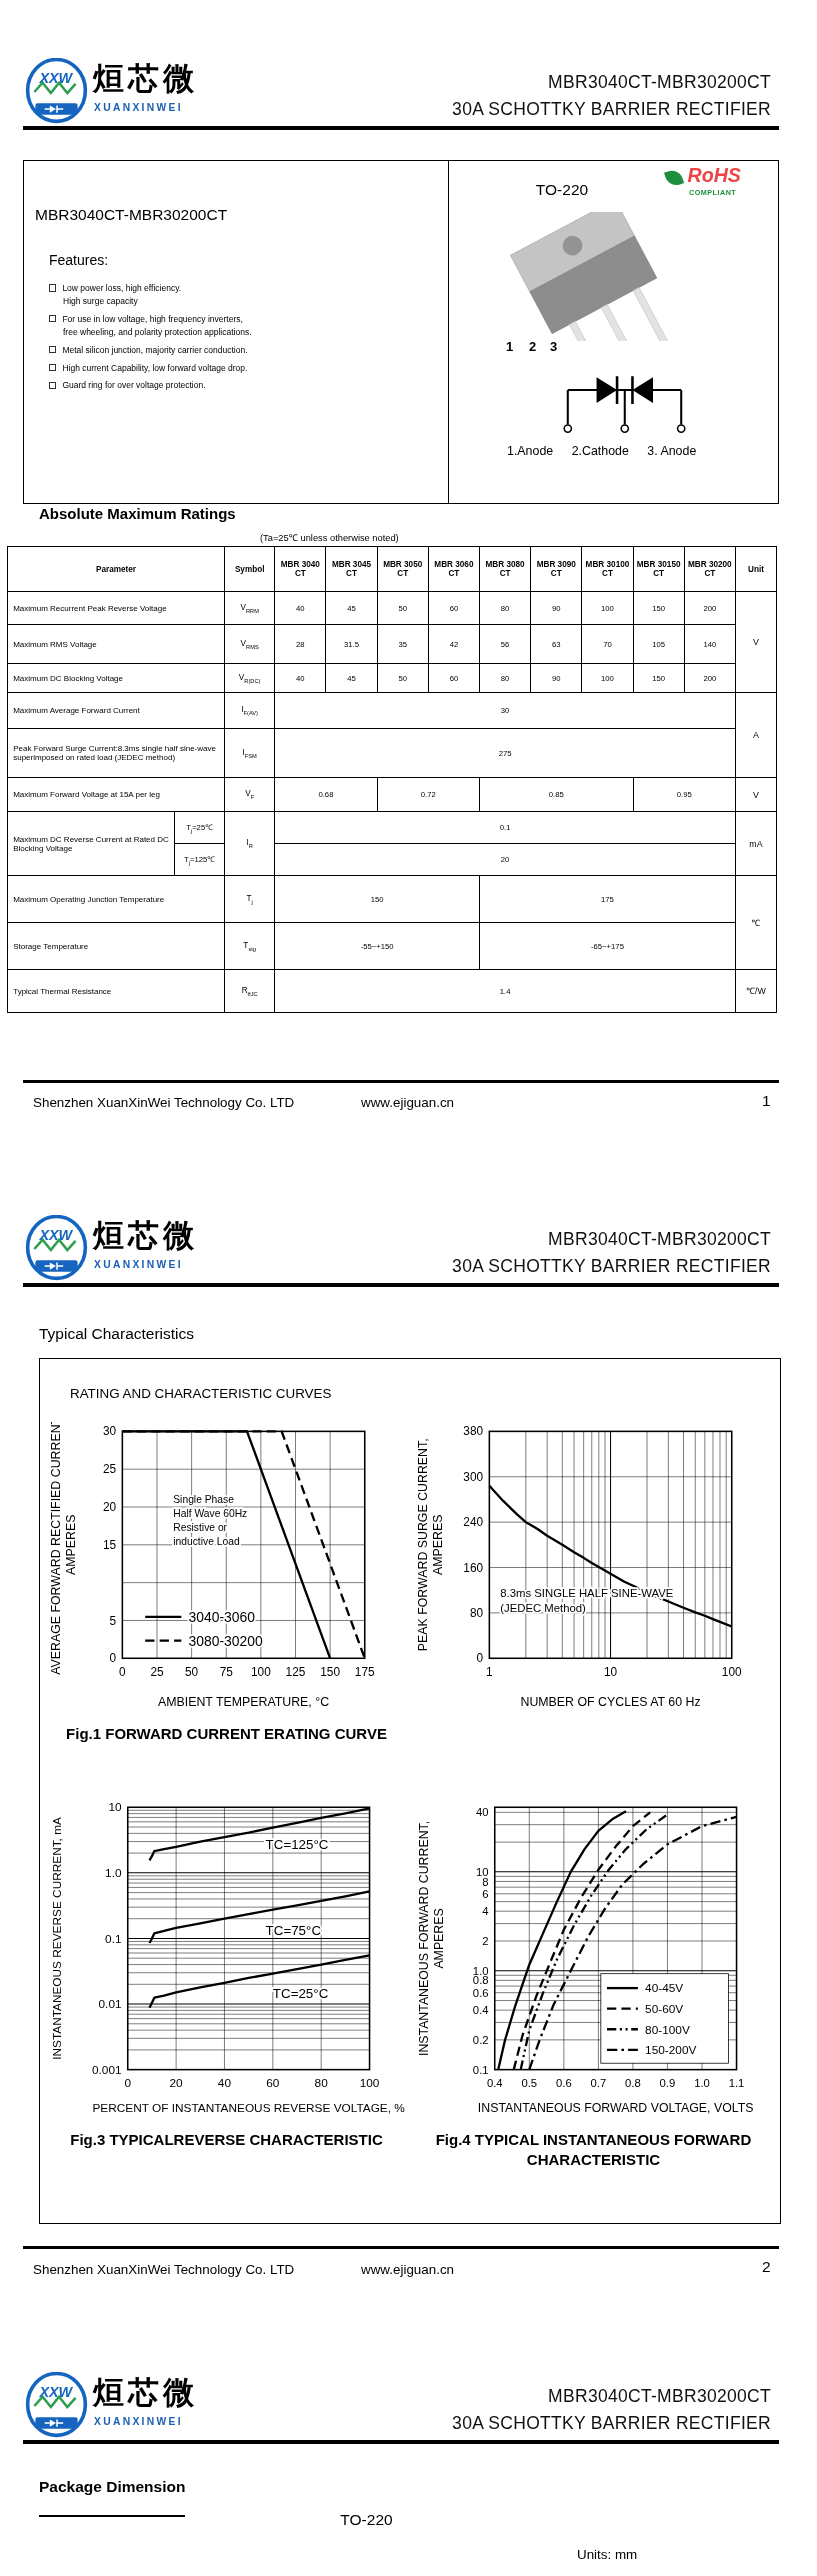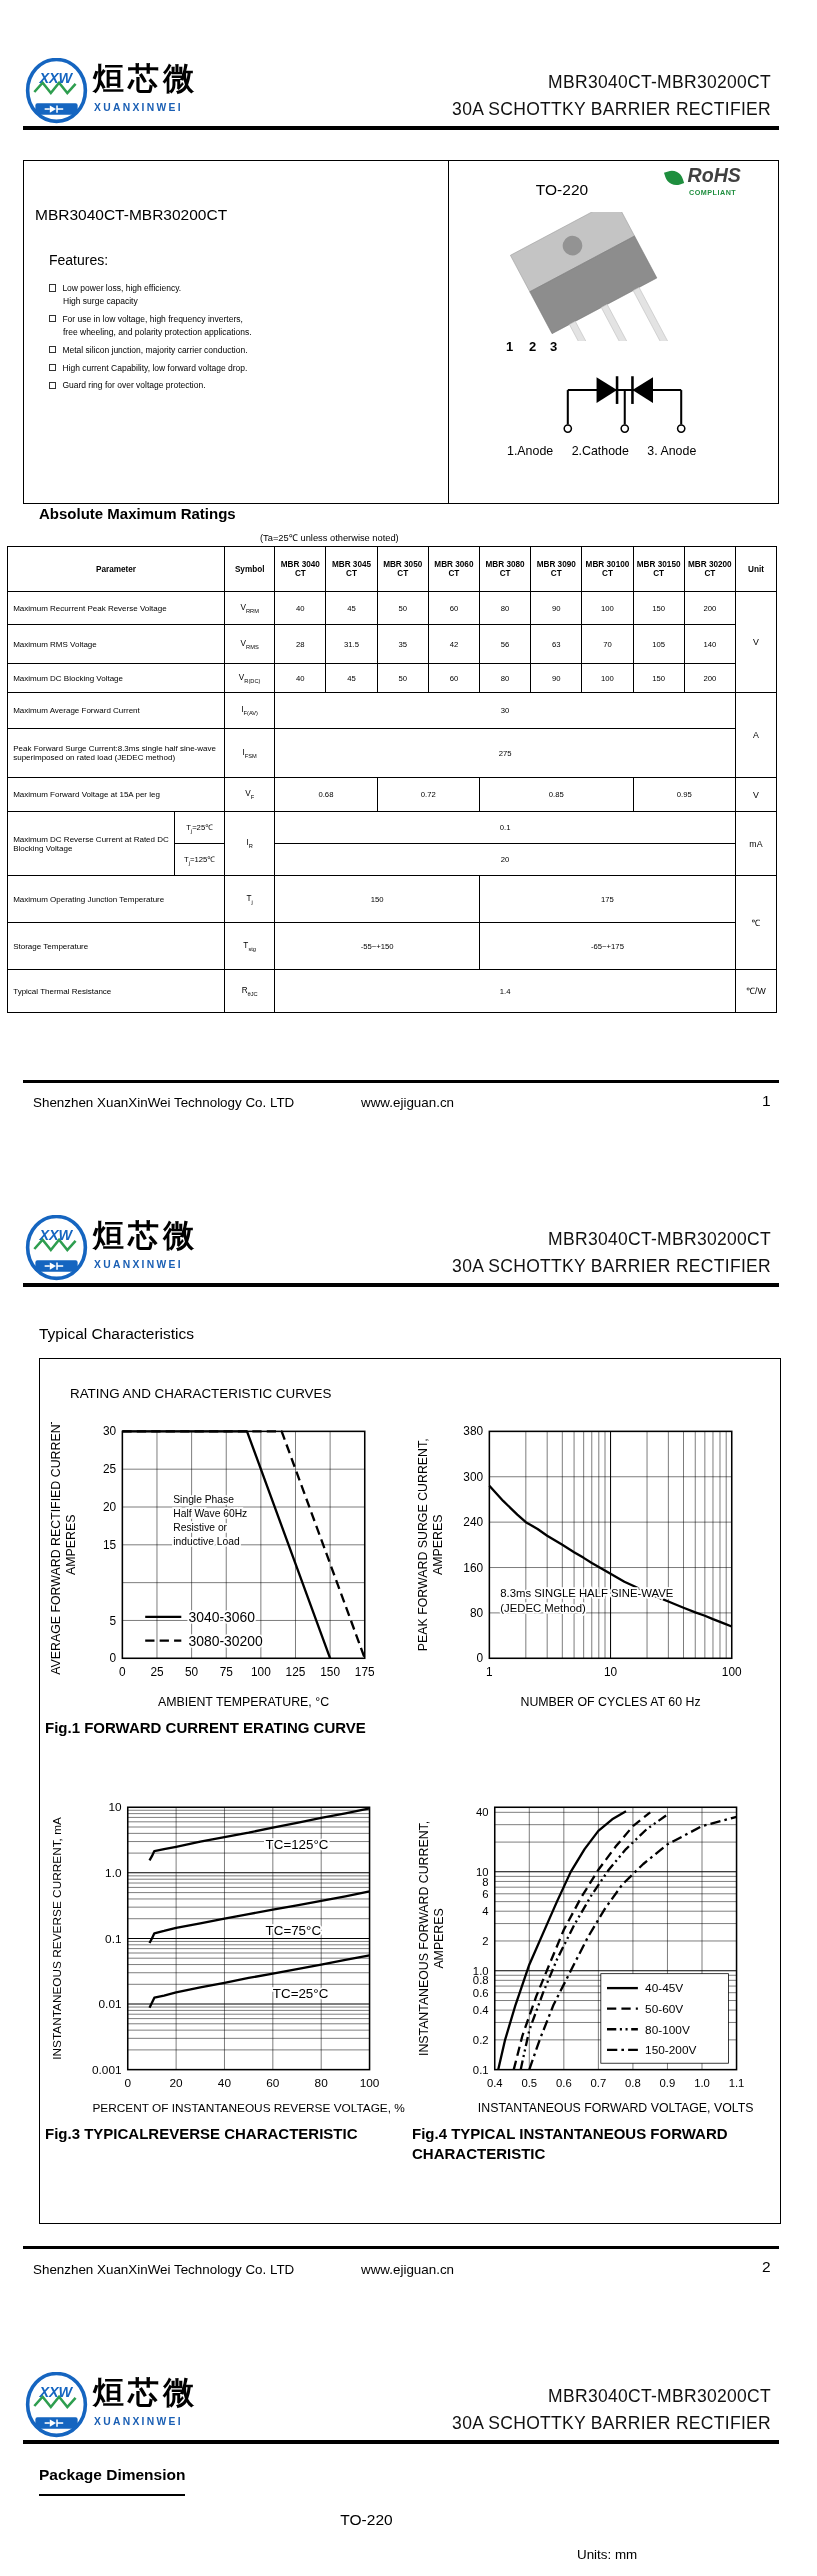--- a/index.html
+++ b/index.html
@@ -7,33 +7,33 @@
   .page{position:relative;width:818px;height:1157px;background:#fff;overflow:hidden}
   .abs{position:absolute}
   .rule{background:#000}
   .hdr-title{font-size:17.5px;letter-spacing:0.3px;text-align:right;width:462px;color:#111}
   .brand-cn{font-size:31px;font-weight:bold;letter-spacing:4.1px;line-height:1}
   .brand-en{font-size:10.3px;color:#1a5fb4;letter-spacing:2.3px;font-weight:bold}
   .box{border:1px solid #000}
   .feat{margin-bottom:4.6px;font-size:8.5px;line-height:1.55}
   .feat .cb{display:inline-block;width:7.2px;height:7.2px;border:0.8px solid #333;margin-right:6.2px;vertical-align:-0.5px}
   .feat .l2{padding-left:14px}
-  .rohs-line1{font-size:19.6px;font-weight:bold;font-style:italic;color:#404040;line-height:1}
+  .rohs-line1{font-size:19.6px;font-weight:bold;font-style:italic;color:#ef4444;line-height:1}
   .rohs-line2{font-size:7.2px;font-weight:bold;color:#1e8e3e;letter-spacing:0.5px}
   .leaf{display:inline-block;width:15.5px;height:15.5px;background:#1e8e3e;border-radius:0 75% 0 75%;transform:rotate(-18deg)}
   .ratings{border-collapse:collapse;table-layout:fixed;width:770px;border:1px solid #000}
   .ratings th,.ratings td{border:0.5px solid #000;border-bottom:1px solid #000;text-align:center;vertical-align:middle;font-size:7.7px;padding:1px 2.1px;overflow:hidden}
   .ratings thead th{font-weight:bold;font-size:8.2px}
   .ratings td.param{text-align:left;padding-left:5.2px;font-size:8px}
   .ratings .sym{font-size:8.2px}
   .ratings .unit{font-size:8.8px}
   sub{font-size:5.7px}
   .sec-title{font-size:15.5px;font-weight:bold}
   .chart-cell{position:absolute;width:363px}
-  .cap{font-weight:bold;font-size:15px;margin-top:4px;line-height:1.3}
+  .cap{text-align:center;font-weight:bold;font-size:15px;margin-top:10px;line-height:1.3}
   svg text{font-family:"Liberation Sans",sans-serif}
   .footer-txt{font-size:13.4px}
   .pagenum{font-size:15.5px}
 </style>
 </head>
 <body>
 
 <div class="page">
 
   <div class="abs" style="left:25px;top:58px;width:63px;height:67px">
@@ -518,18 +518,18 @@
       <line x1="62" y1="99" x2="74" y2="99" stroke="#fff" stroke-width="3"></line>
     </svg>
     <span class="abs" style="left:14.4px;top:12.4px;font-size:14.4px;font-weight:bold;font-style:italic;color:#1565c0">XXW</span>
   </div>
   <div class="abs brand-cn" style="left:93px;top:63px">烜芯微</div>
   <div class="abs brand-en" style="left:94px;top:102px">XUANXINWEI</div>
   <div class="abs hdr-title" style="left:309px;top:72px">MBR3040CT-MBR30200CT</div>
   <div class="abs hdr-title" style="left:309px;top:99px">30A SCHOTTKY BARRIER RECTIFIER</div>
   <div class="abs rule" style="left:23px;top:126px;width:756px;height:3.6px"></div>
 
-  <div class="abs sec-title" style="left:39px;top:152px;border-bottom:2.1px solid #000;padding-bottom:10px">Package Dimension</div>
+  <div class="abs sec-title" style="left:39px;top:164px;border-bottom:2.1px solid #000;padding-bottom:19px">Package Dimension</div>
   <div class="abs" style="left:289px;top:197px;width:155px;text-align:center;font-size:15.5px">TO-220</div>
   <div class="abs" style="left:577px;top:233px;font-size:13.4px">Units: mm</div>
 
 </div>
 
 
 </body></html>

